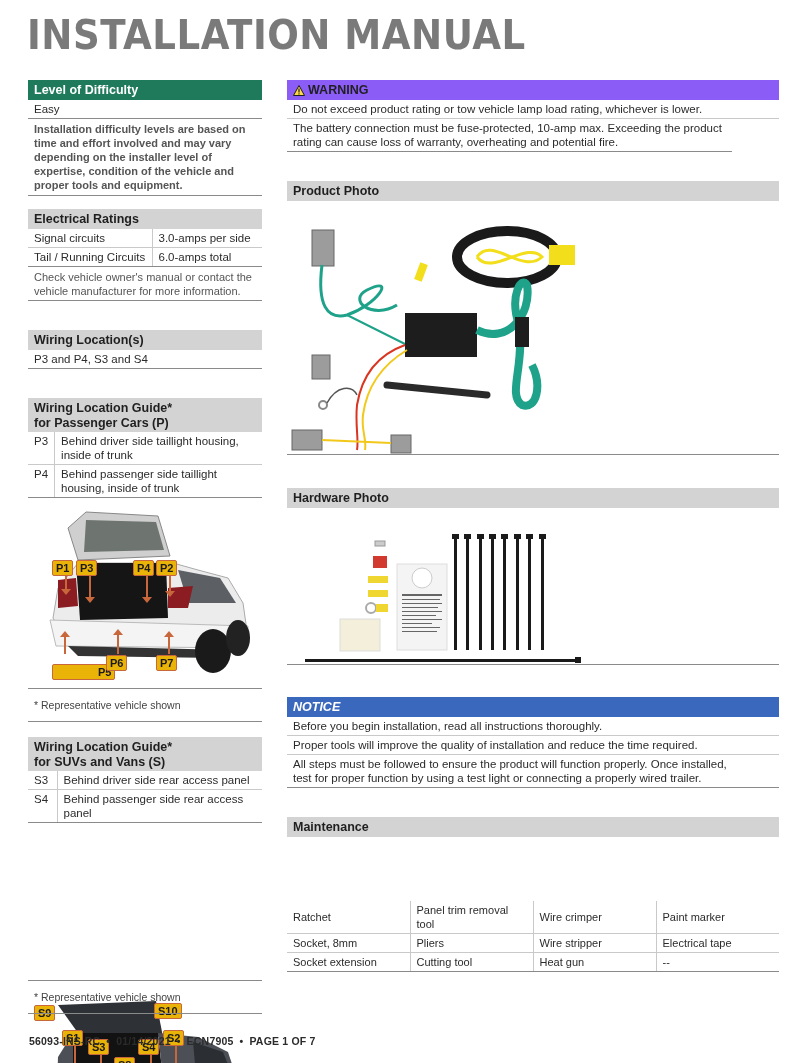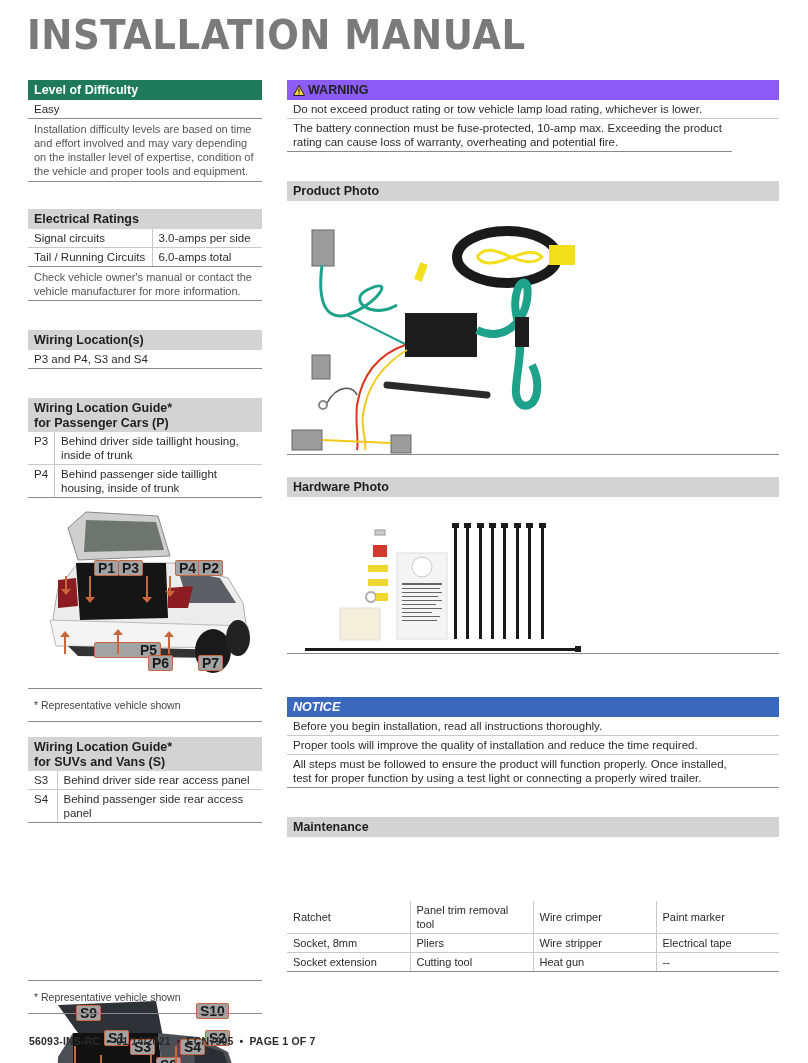--- a/index.html
+++ b/index.html
@@ -37,23 +37,23 @@
   table.kv td { padding: 2px 6px; line-height: 14px; border-bottom: 1px solid #c9c9c9; vertical-align: top; }
   table.kv td + td { border-left: 1px solid #c9c9c9; }
 
   .photo-area { position: relative; }
   .caption {
     font-size: 10.5px; color: #444; padding: 10px 6px;
     border-top: 1.5px solid #8a8a8a; border-bottom: 1.5px solid #8a8a8a;
   }
 
   .car-label {
-    position: absolute; background: #a3a3a3; border: 1.5px solid #c8673c;
-    border-radius: 2px; font-weight: bold; font-size: 14px; color: #1a1a1a;
-    padding: 1px 3px; line-height: 12px; margin-left: 42px;
+    position: absolute; background: #eab308; border: 1.5px solid #c8673c;
+    border-radius: 2px; font-weight: bold; font-size: 11px; color: #1a1a1a;
+    padding: 1px 3px; line-height: 12px;
   }
   .arrow { position: absolute; width: 2px; background: #c8673c; }
   .arrow.down::after, .arrow.up::after {
     content: ""; position: absolute; left: -4px; border-left: 5px solid transparent; border-right: 5px solid transparent;
   }
   .arrow.down::after { bottom: -5px; border-top: 6px solid #c8673c; }
   .arrow.up::after { top: -5px; border-bottom: 6px solid #c8673c; }
 
   .tools { width: 100%; border-collapse: collapse; font-size: 11px; }
   .tools td { padding: 2px 6px; line-height: 14px; border-bottom: 1px solid #c9c9c9; width: 25%; }
@@ -67,21 +67,21 @@
   .sep { display: inline-block; margin: 0 6px; }
 </style>
 </head>
 <body>
 
 <div class="title">INSTALLATION MANUAL</div>
 
 <div class="col-left" style="top:80px;">
   <div class="hdr green">Level of Difficulty</div>
   <div class="row" style="border-bottom:1.5px solid #8a8a8a;">Easy</div>
-  <div class="row note last" style="padding-top:3px;padding-bottom:3px;">Installation difficulty levels are based on time and effort involved and may vary depending on the installer level of expertise, condition of the vehicle and proper tools and equipment.</div>
+  <div class="row note last" style="padding-top:3px;padding-bottom:3px;font-weight:bold;">Installation difficulty levels are based on time and effort involved and may vary depending on the installer level of expertise, condition of the vehicle and proper tools and equipment.</div>
 </div>
 
 <div class="col-left" style="top:209px;">
   <div class="hdr">Electrical Ratings</div>
   <table class="kv">
     <tbody>
         <tr>
       <td style="width:124px;">Signal circuits</td>
       <td>3.0-amps per side</td>
     </tr>
@@ -140,21 +140,21 @@
   </svg>
   <div class="car-label" style="left:24px;top:52px;">P1</div>
   <div class="arrow down" style="left:37px;top:68px;height:14px;"></div>
   <div class="car-label" style="left:48px;top:52px;">P3</div>
   <div class="arrow down" style="left:61px;top:68px;height:22px;"></div>
   <div class="car-label" style="left:105px;top:52px;">P4</div>
   <div class="arrow down" style="left:118px;top:68px;height:22px;"></div>
   <div class="car-label" style="left:128px;top:52px;">P2</div>
   <div class="arrow down" style="left:141px;top:68px;height:16px;"></div>
   <div class="arrow up" style="left:36px;top:128px;height:18px;"></div>
-  <div class="car-label" style="left:24px;top:134px;padding-left:45px;">P5</div>
+  <div class="car-label" style="left:24px;top:156px;padding-left:45px;">P5</div>
   <div class="arrow up" style="left:89px;top:126px;height:20px;"></div>
   <div class="car-label" style="left:78px;top:147px;">P6</div>
   <div class="arrow up" style="left:140px;top:128px;height:18px;"></div>
   <div class="car-label" style="left:128px;top:147px;">P7</div>
 </div>
 <div class="col-left" style="top:688px;">
   <div class="caption">* Representative vehicle shown</div>
 </div>
 
 <div class="col-left" style="top:737px;">
@@ -257,21 +257,21 @@
       <path d="M40 198 C50 180 65 180 70 190" fill="none" stroke="#555" stroke-width="1.5"></path>
 
       <path d="M190 125 C220 140 245 110 240 80 C235 70 222 90 232 120 C238 160 220 190 235 200 C250 205 255 180 245 160" fill="none" stroke="#1ea28a" stroke-width="8"></path>
       <rect x="228" y="112" width="14" height="30" fill="#1d1d1d"></rect>
 
       <path d="M100 180 L200 190" stroke="#2a2a2a" stroke-width="7" stroke-linecap="round"></path>
     </svg>
   </div>
 </div>
 
-<div class="col-right" style="top:477px;">
+<div class="col-right" style="top:488px;">
   <div class="hdr">Hardware Photo</div>
   <div style="height:157px;border-bottom:1.5px solid #8a8a8a;position:relative;">
     <svg width="300" height="150" viewBox="0 0 300 150" style="position:absolute;left:0;top:8px;">
 
       <rect x="88" y="25" width="10" height="5" fill="#ccc" stroke="#999"></rect>
 
       <rect x="86" y="40" width="14" height="12" fill="#d23a30"></rect>
 
       <rect x="81" y="60" width="20" height="7" fill="#f0d630"></rect>
       <rect x="81" y="74" width="20" height="7" fill="#f0d630"></rect>

